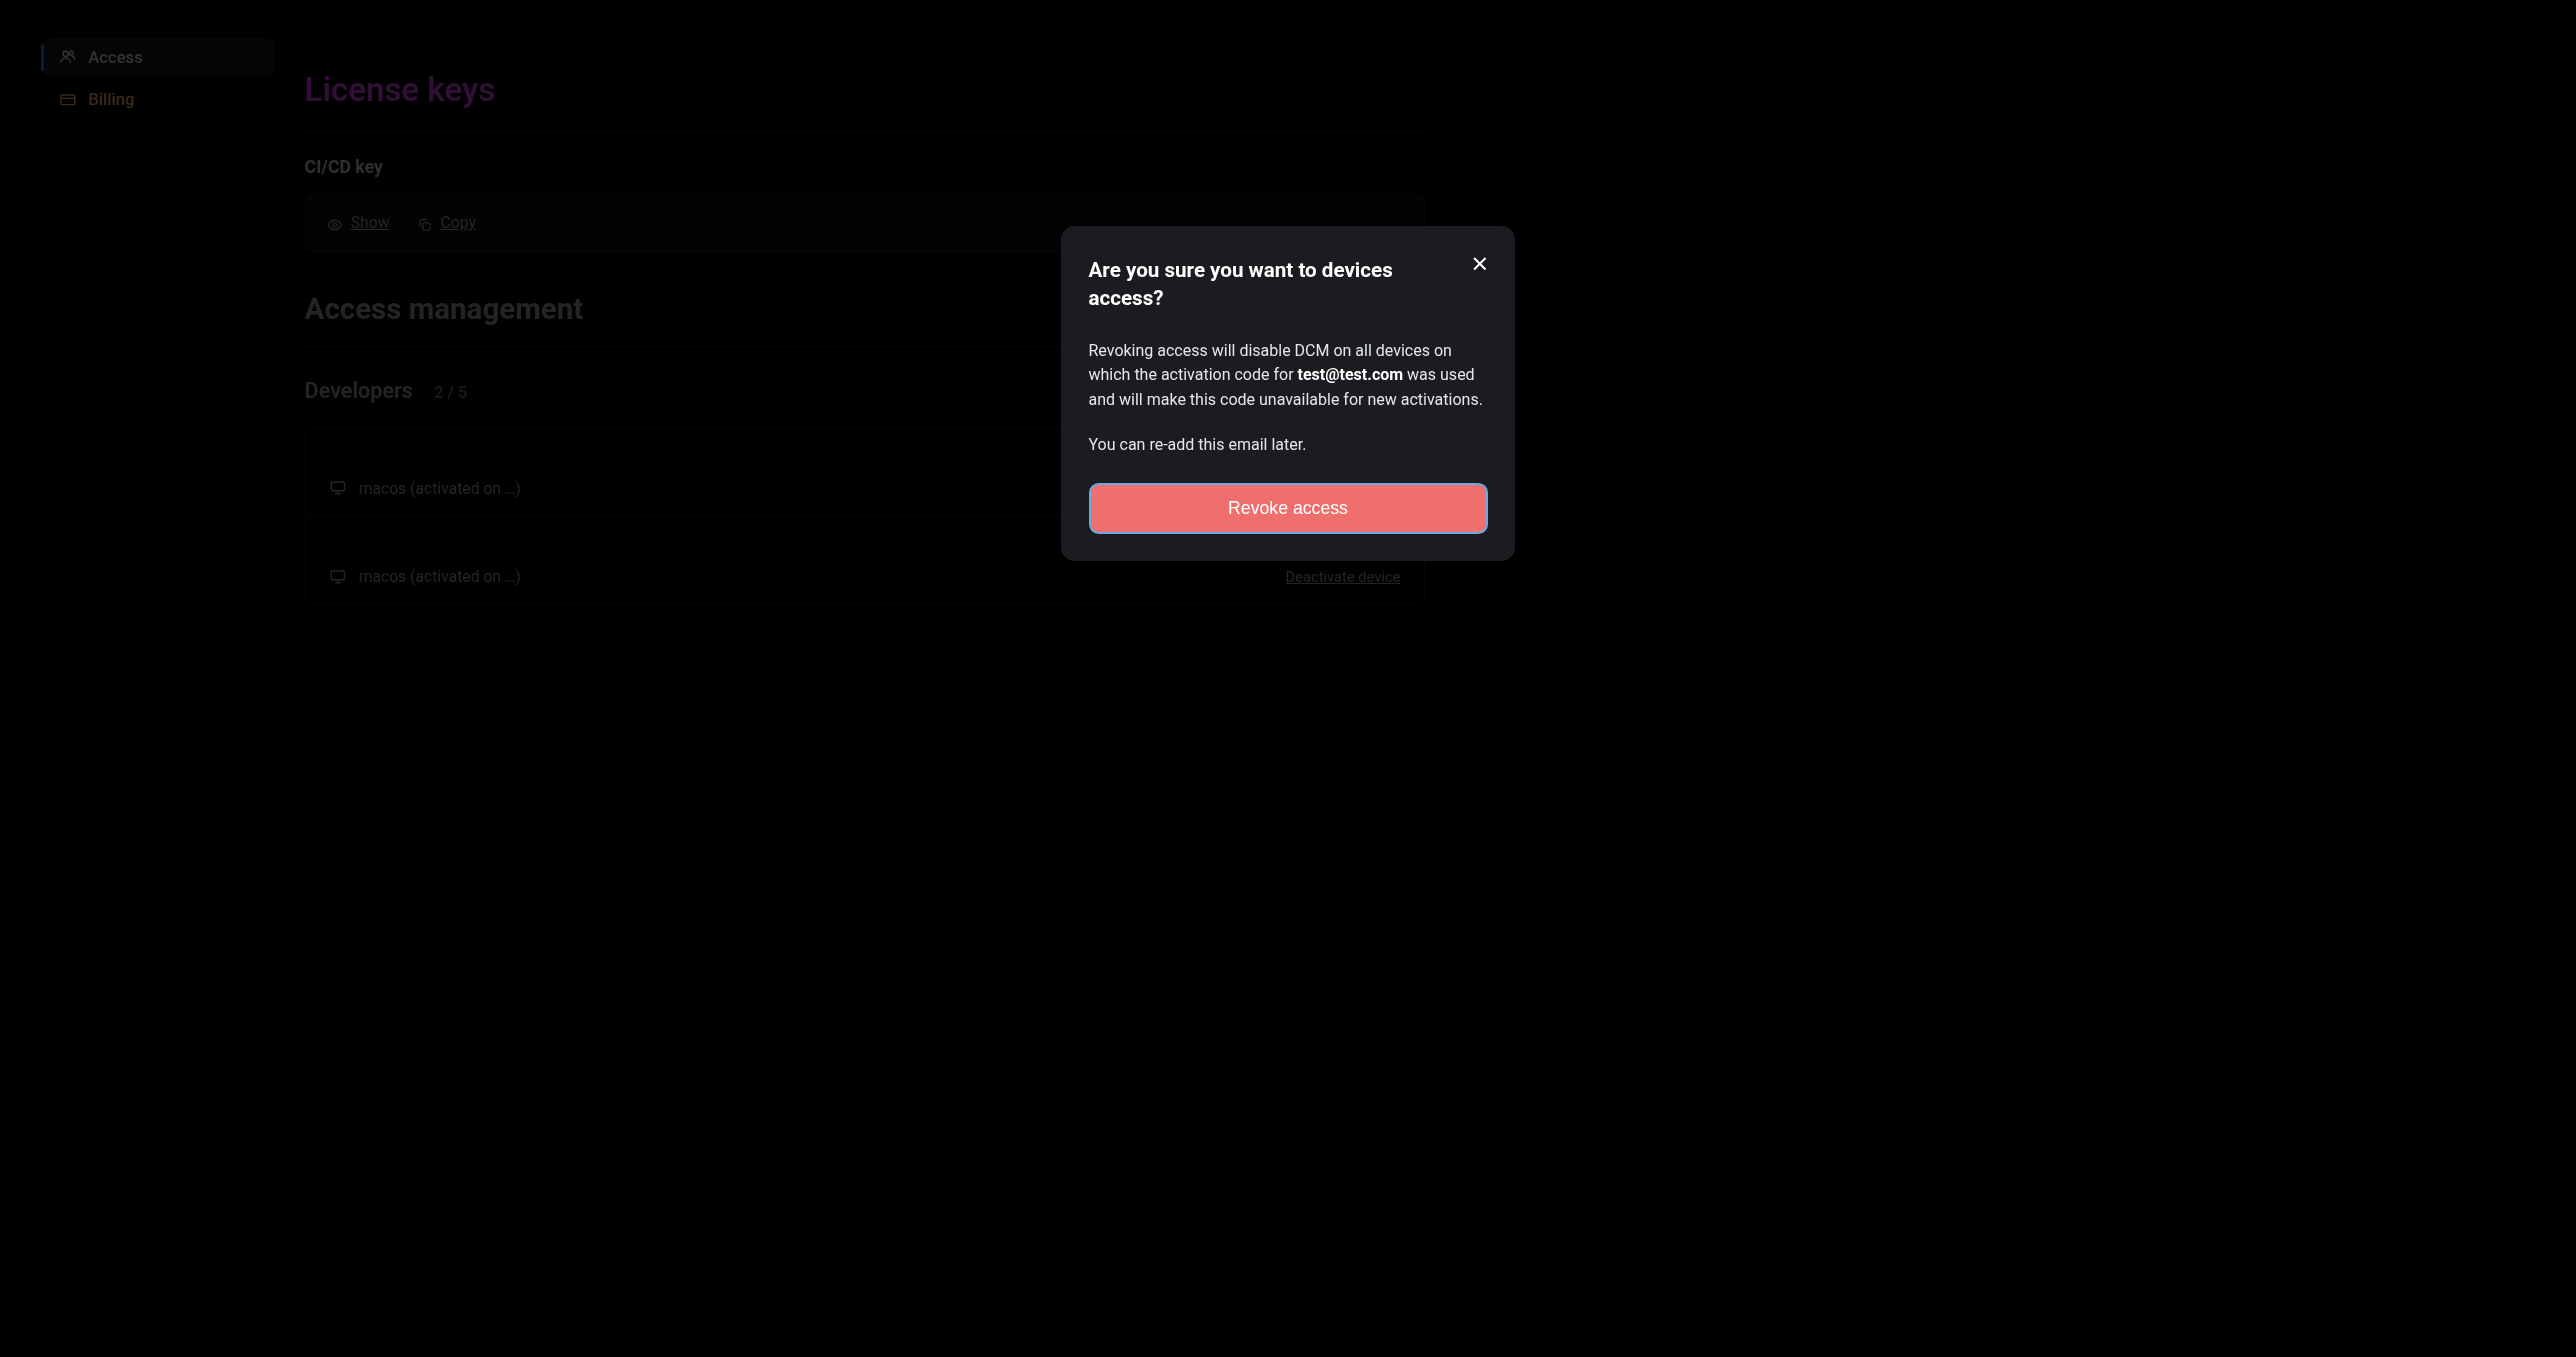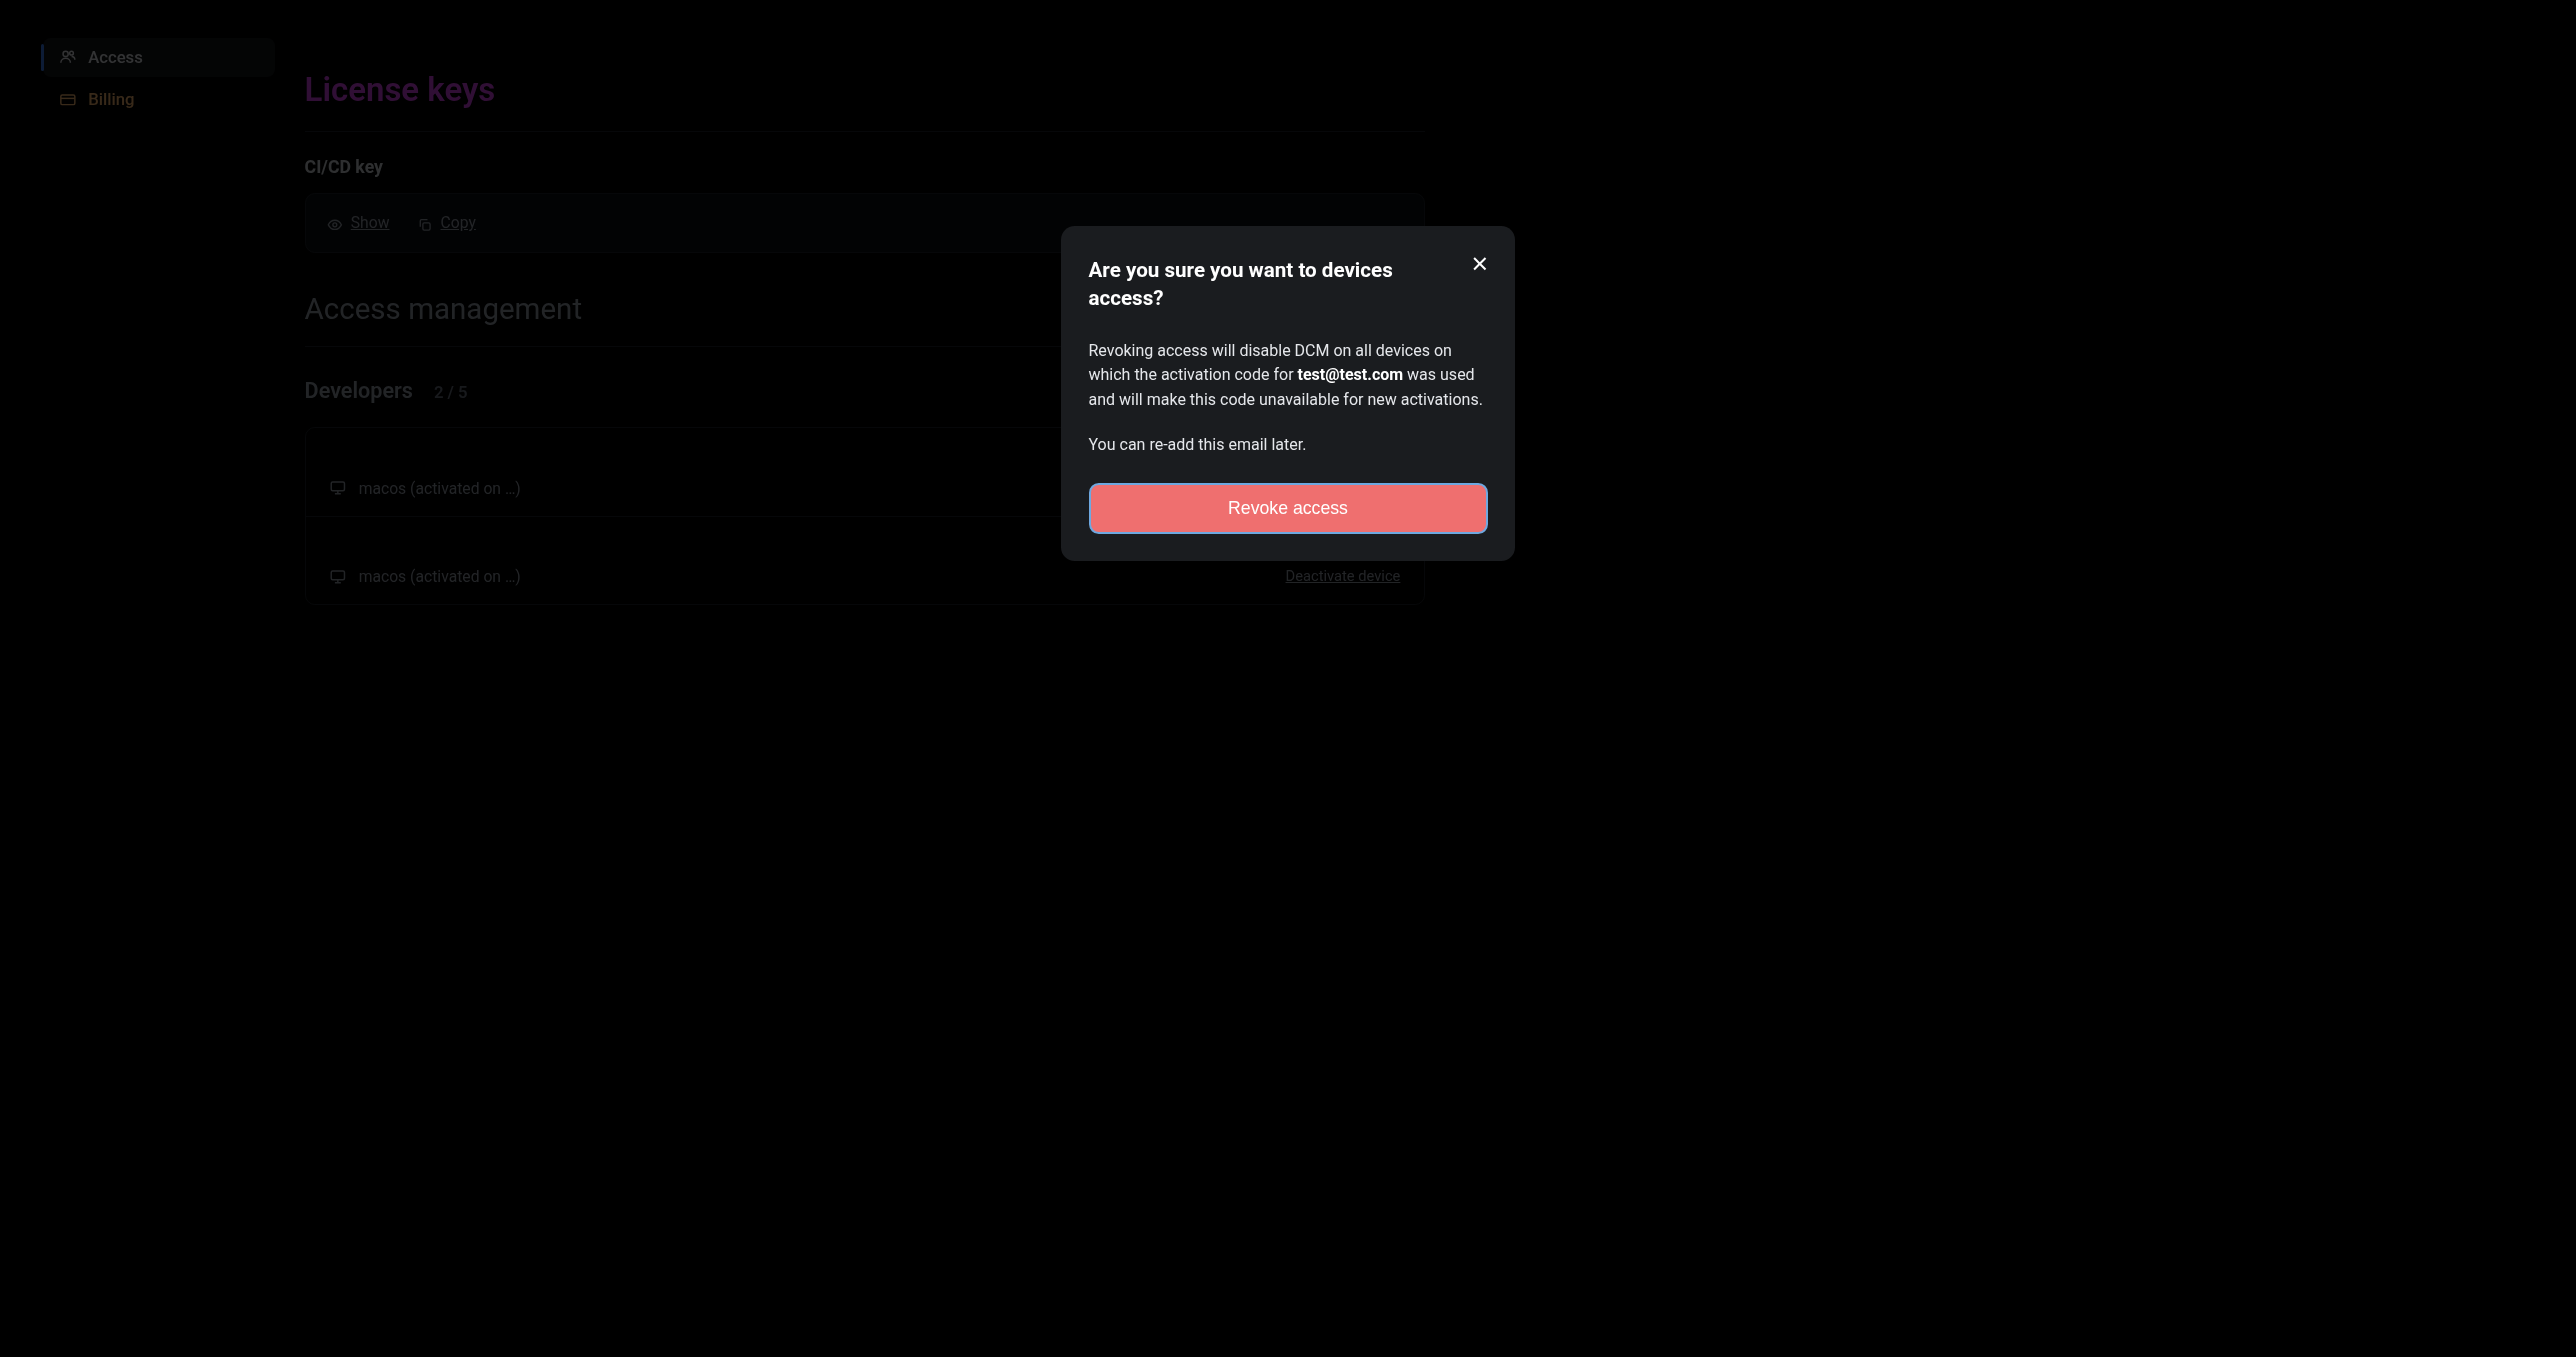--- a/index.html
+++ b/index.html
@@ -90,21 +90,21 @@
     gap: 7.9px;
     color: #9ca3af;
     text-decoration: underline;
     cursor: pointer;
     font-size: 15.7px;
   }
   .link-action .icon { width: 15.7px; height: 15.7px; }
 
   h2.section-title {
     font-size: 29.5px;
-    font-weight: 400;
+    font-weight: 700;
     color: #9ca3af;
     margin-bottom: 19.6px;
   }
 
   .dev-header {
     display: flex;
     align-items: center;
     justify-content: space-between;
     margin-bottom: 17.7px;
   }
@@ -141,21 +141,21 @@
   .dev-row:last-child { border-bottom: none; }
   .dev-row-top {
     display: flex;
     justify-content: flex-end;
     gap: 29.5px;
     margin-bottom: 13.8px;
   }
   .dev-row-bottom {
     display: flex;
     justify-content: space-between;
-    align-items: flex-start;
+    align-items: flex-end;
   }
   .device-info {
     display: flex;
     align-items: center;
     gap: 11.8px;
     color: #9ca3af;
     font-size: 15.7px;
   }
   .link-muted { color: #9ca3af; text-decoration: underline; cursor: pointer; font-size: 14.7px; }
   .link-danger { color: #f87171; text-decoration: underline; cursor: pointer; font-size: 16.7px; }

